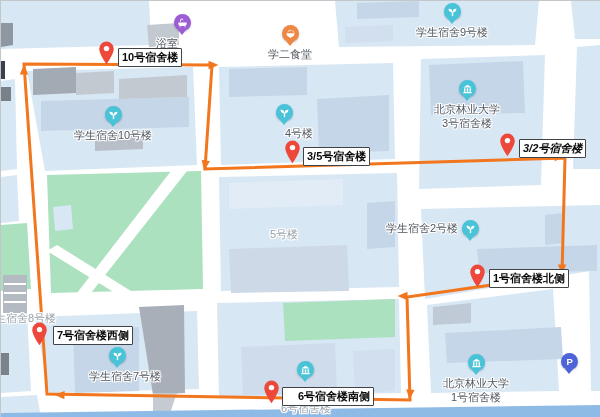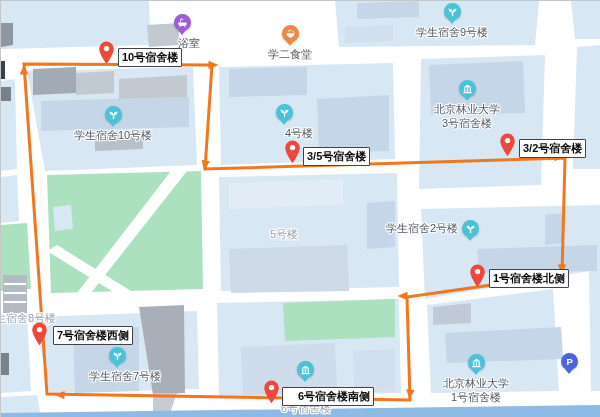--- a/index.html
+++ b/index.html
@@ -128,21 +128,21 @@
       <div class="poi" style="left: 172px; top: 13px;">
         <div class="poi-circle" style="background: rgb(156, 92, 212);">
           <svg viewBox="0 0 10 10" width="11" height="11">
             <path d="M1.2 4.9h7.6v.9a2.3 2.3 0 0 1-2.3 2.3H3.5a2.3 2.3 0 0 1-2.3-2.3Z" fill="#fff"></path>
             <path d="M3.2 4.3V2.9a1.1 1.1 0 0 1 2.2 0" stroke="#fff" stroke-width=".9" fill="none"></path>
             <path d="M3 8.4l-.5 1M7 8.4l.5 1" stroke="#fff" stroke-width=".8"></path>
           </svg>
         </div>
         <div class="poi-tip" style="border-top-color: rgb(156, 92, 212);"></div>
       </div>
-      <div class="maplabel" style="left: 188px; top: 36px;">
+      <div class="maplabel" style="left: 166px; top: 36px;">
         <span>浴室</span>
       </div>
       <div class="poi" style="left: 280px; top: 24px;">
         <div class="poi-circle" style="background: rgb(238, 135, 66);">
           <svg viewBox="0 0 10 10" width="11" height="11">
             <path d="M1.3 4.8h7.4c0 1.9-1.4 3.3-3.1 3.5v.9H4.4v-.9C2.7 8.1 1.3 6.7 1.3 4.8Z" fill="#fff"></path>
             <path d="M2.4 3.6c.8-1 2-1.5 3.3-1.4M6.9 2.4l1.4 1.7" stroke="#fff" stroke-width=".85" fill="none"></path>
           </svg>
         </div>
         <div class="poi-tip" style="border-top-color: rgb(238, 135, 66);"></div>
@@ -289,18 +289,18 @@
           <circle cx="8.5" cy="7.6" r="2.7" fill="#ffffff"></circle>
         </svg></div>
       <div class="pin" style="left: 29.5px; top: 321px;"><svg width="17" height="24" viewBox="0 0 17 24">
           <path d="M8.5 23.2C8.5 23.2 1.2 12.9 1.2 7.9a7.3 7.3 0 1 1 14.6 0c0 5-7.3 15.3-7.3 15.3Z" fill="#EE483B"></path>
           <circle cx="8.5" cy="7.6" r="2.7" fill="#ffffff"></circle>
         </svg></div>
     </div>
   <div id="boxlayer">
       <div class="waybox" style="left: 117px; top: 47px;">10号宿舍楼</div>
       <div class="waybox" style="left: 302px; top: 146px;">3/5号宿舍楼</div>
-      <div class="waybox" style="left: 518px; top: 138px;">3/2号宿舍楼</div>
+      <div class="waybox" style="left: 518px; top: 138px; font-style: italic;">3/2号宿舍楼</div>
       <div class="waybox" style="left: 488px; top: 268px;">1号宿舍楼北侧</div>
       <div class="waybox" style="left: 281px; top: 386px; padding-left: 15px;">6号宿舍楼南侧</div>
       <div class="waybox" style="left: 52px; top: 325px; text-align: right;">7号宿舍楼西侧</div>
     </div>
 </div>
 
 </body></html>

